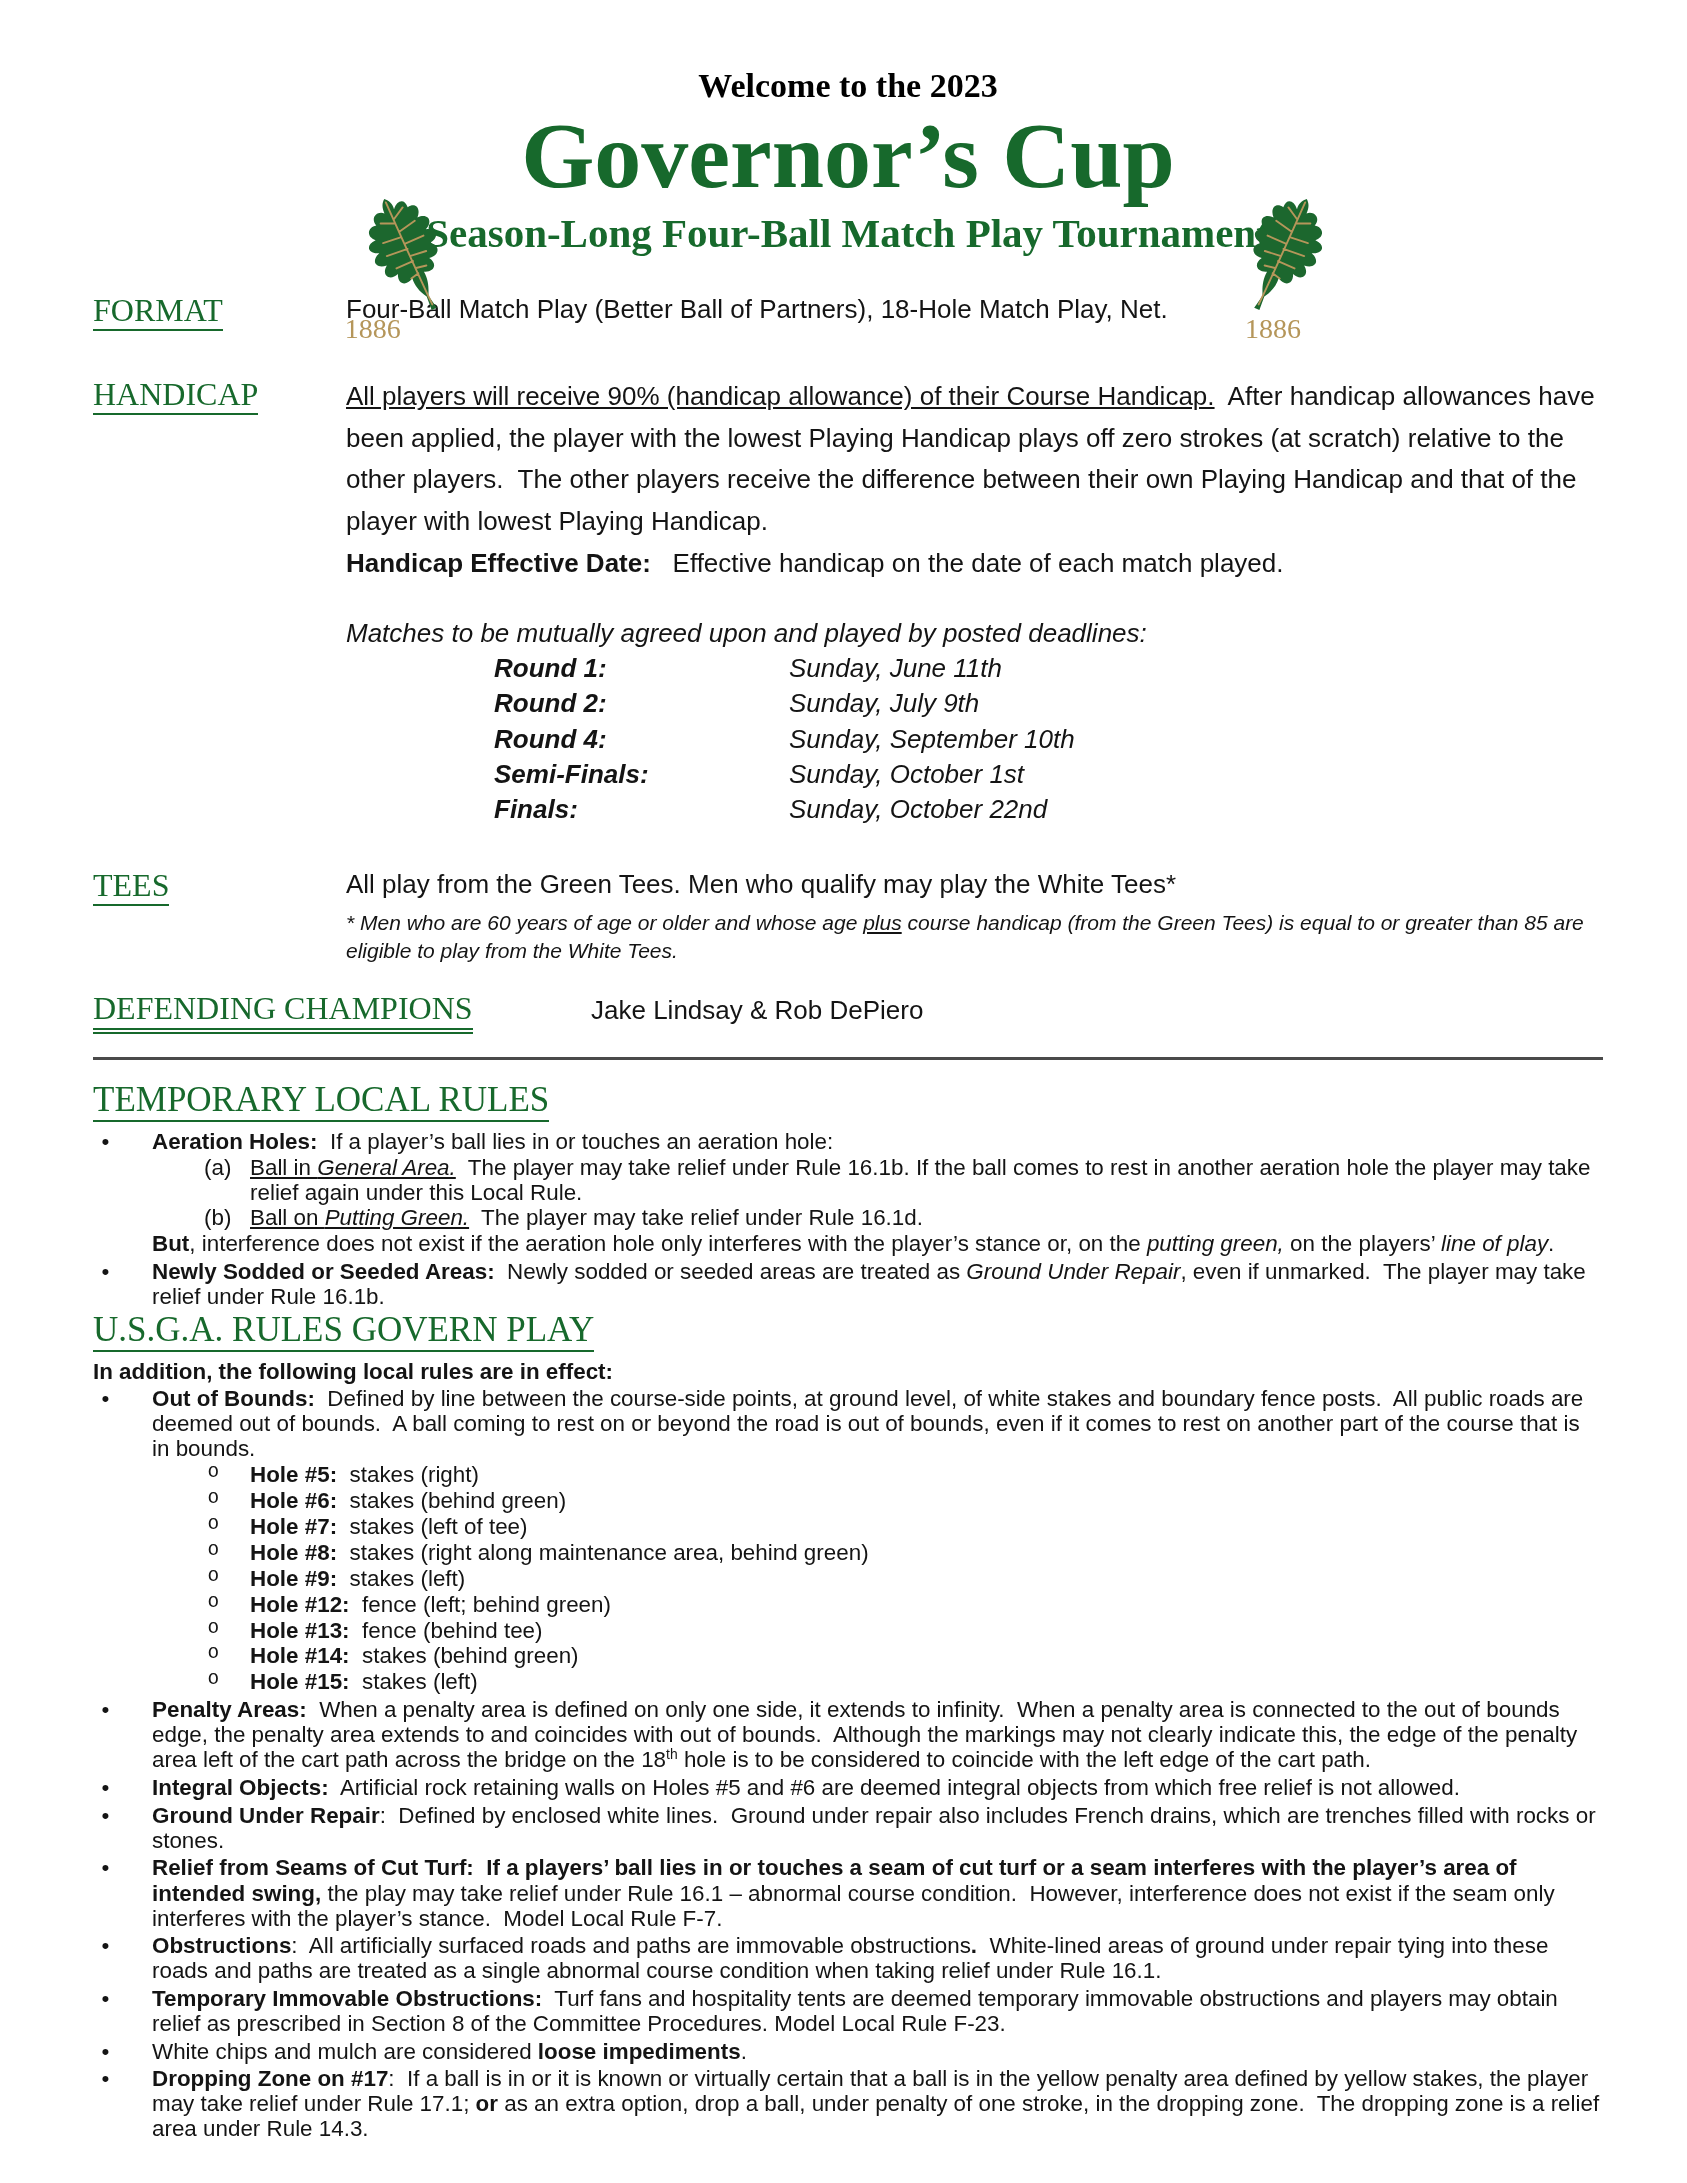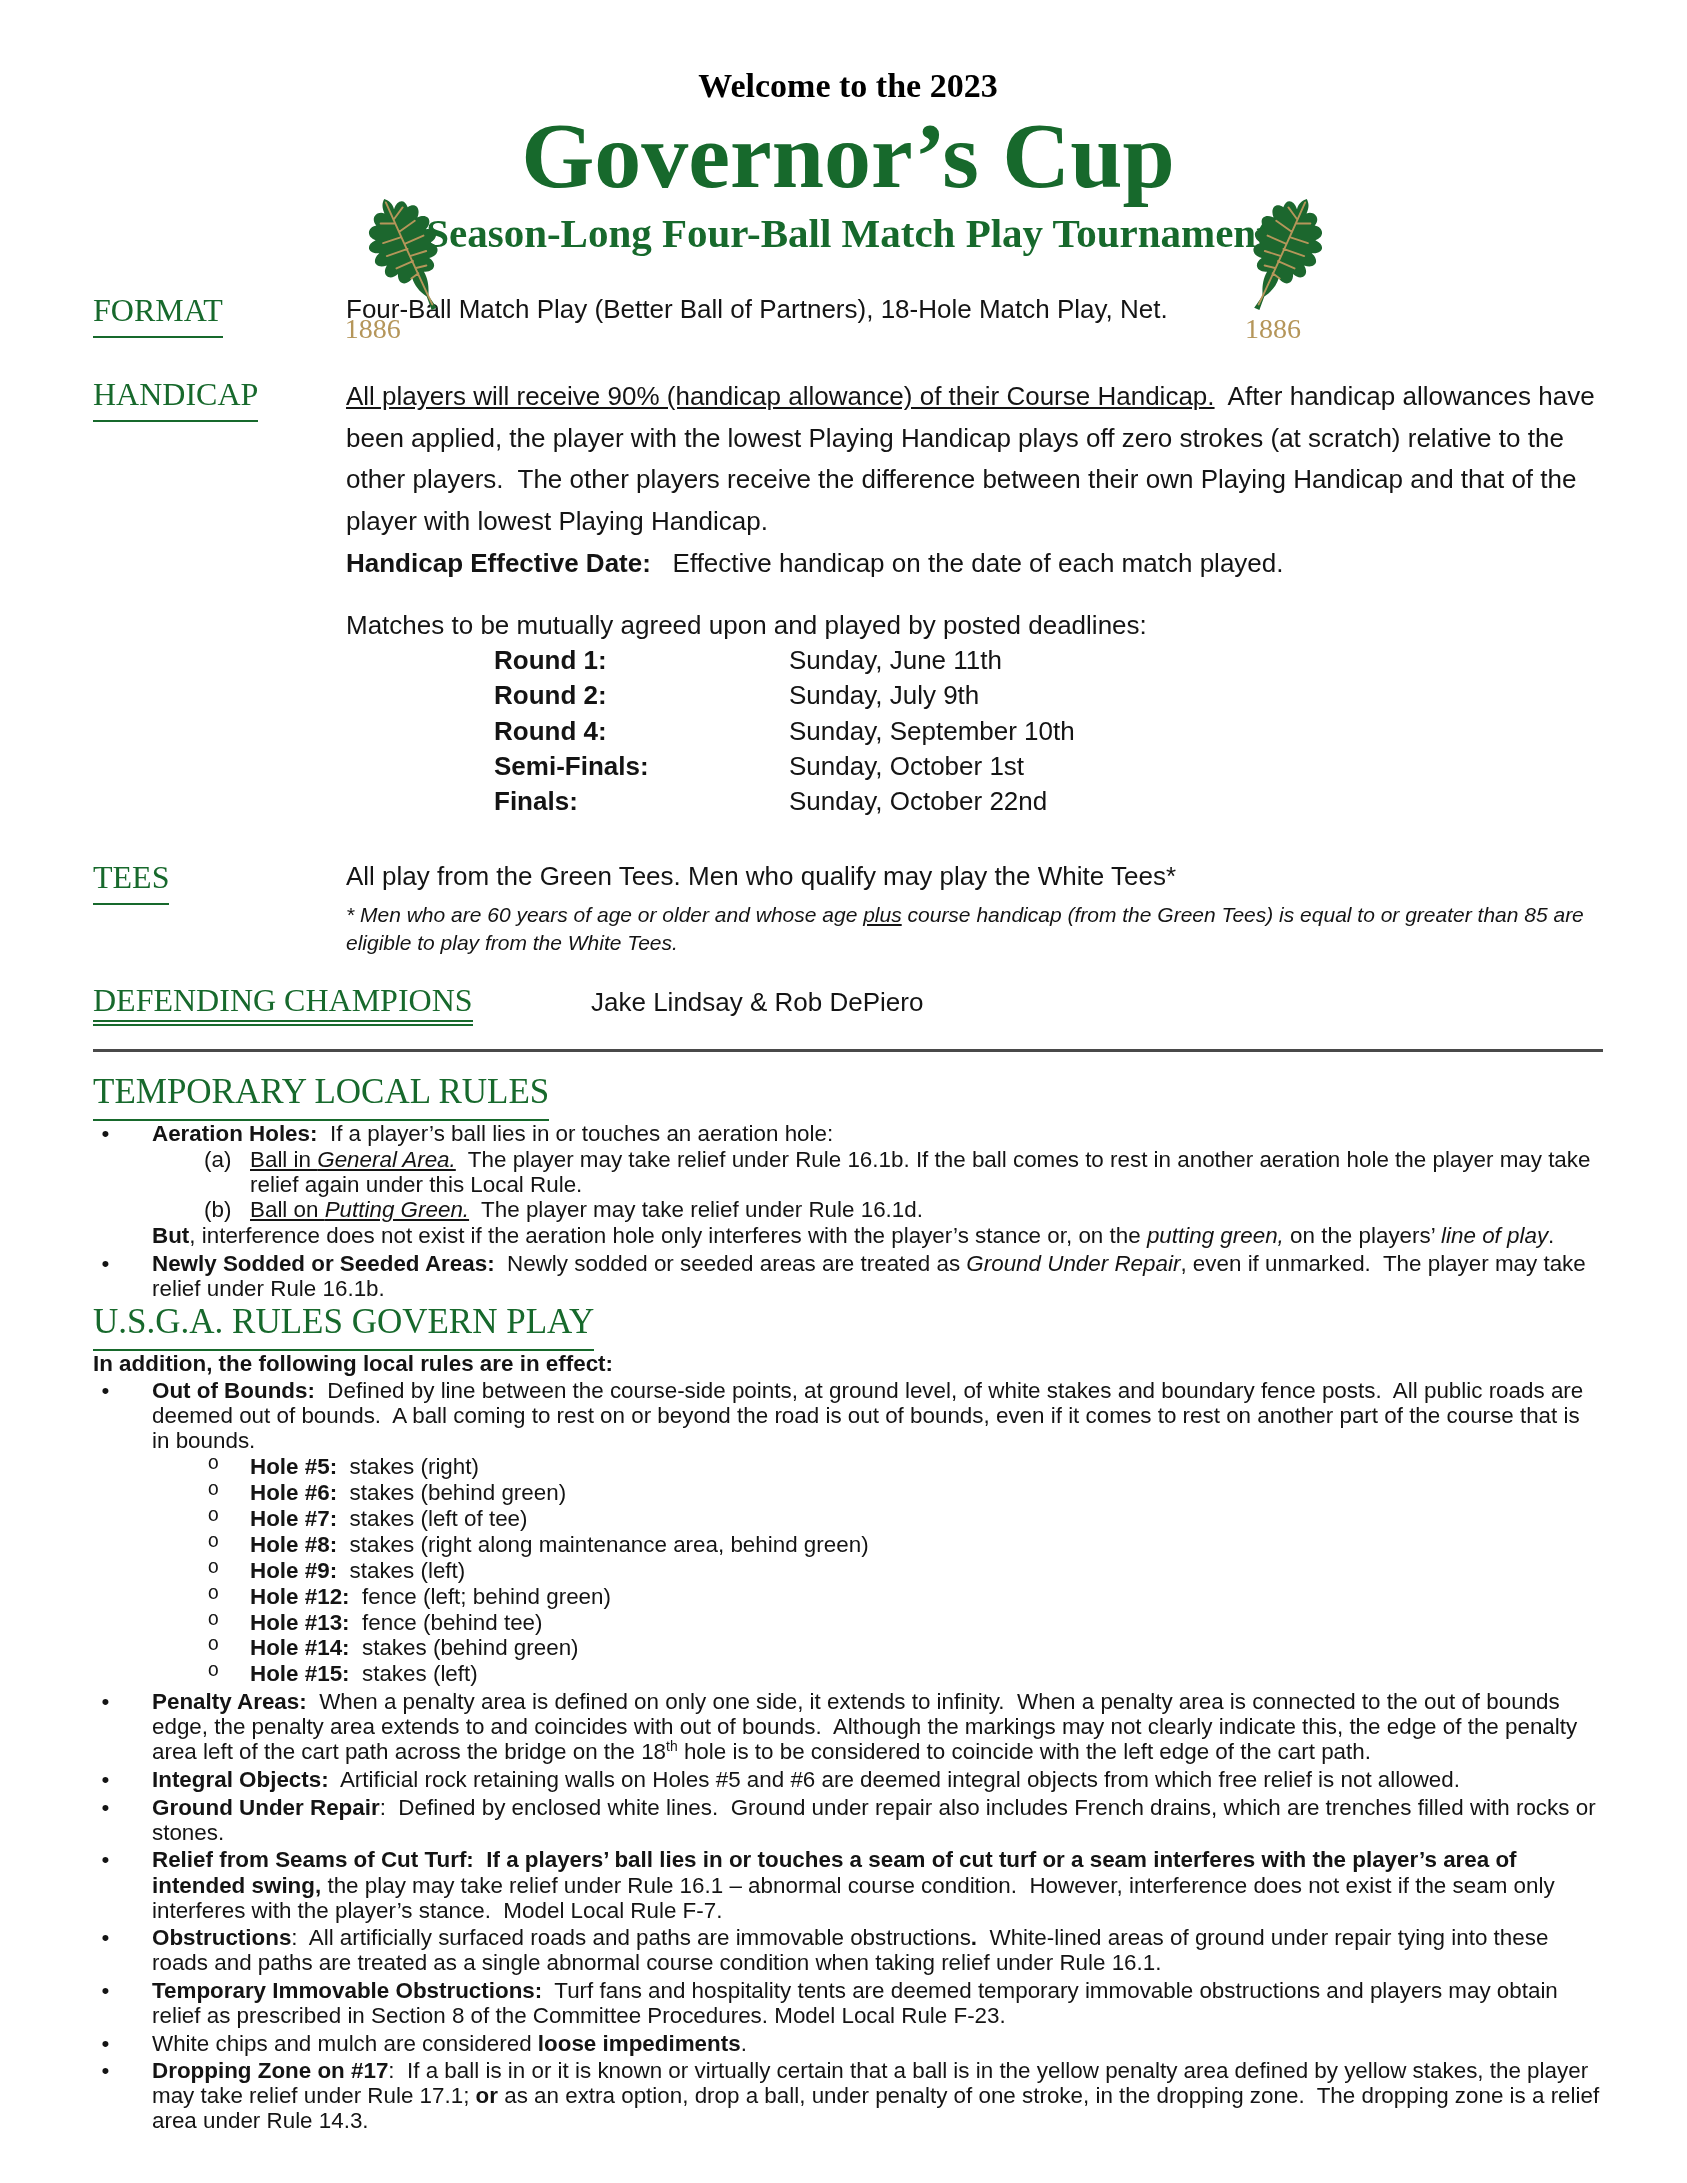--- a/index.html
+++ b/index.html
@@ -29,27 +29,27 @@
   .rich{white-space:pre-wrap;}
   .s-n{}
   .s-b{font-weight:700;}
   .s-i{font-style:italic;}
   .s-u{text-decoration:underline;}
   .s-iu{font-style:italic;text-decoration:underline;}
   .s-sup{vertical-align:super;font-size:62%;}
   
   .sec{display:grid;grid-template-columns:253px 1fr;}
   .sec-label{font-family:"Liberation Serif",serif;font-size:32px;color:#17692c;}
-  .ul1{border-bottom:2.5px solid #17692c;padding-bottom:8px;}
+  .ul1{border-bottom:2.5px solid #17692c;padding-bottom:1px;}
   .ul2{border-bottom:6.7px double #17692c;padding-bottom:1.7px;}
   .sec-body{font-size:26px;line-height:1.6;}
   .sec-body.tight{line-height:1.35;}
   .sec-format{margin-top:35px;}
   .sec-handicap{margin-top:47px;}
-  .schedule{margin-left:253px;margin-top:24px;font-size:26px;line-height:1.35;}
+  .schedule{margin-left:253px;margin-top:32px;font-size:26px;line-height:1.35;font-style:italic;}
   .schedule-rows{margin-left:148px;}
   .schedule-row{display:grid;grid-template-columns:295px 1fr;}
   .schedule-row .lbl{font-weight:700;}
   .sec-tees{margin-top:40px;}
   .tees-footnote{font-size:21px;line-height:1.34;margin-top:6.7px;}
   .sec-champs{margin-top:25px;grid-template-columns:498px 1fr;}
   .champ-names{font-weight:400;font-size:26px;padding-top:5px;}
   .divider{height:3.4px;background:#4a4a4a;margin:30px 0 20px 0;}
   
   .big-heading{font-family:"Liberation Serif",serif;font-size:35px;color:#17692c;margin:1.7px 0 8.4px 0;}

